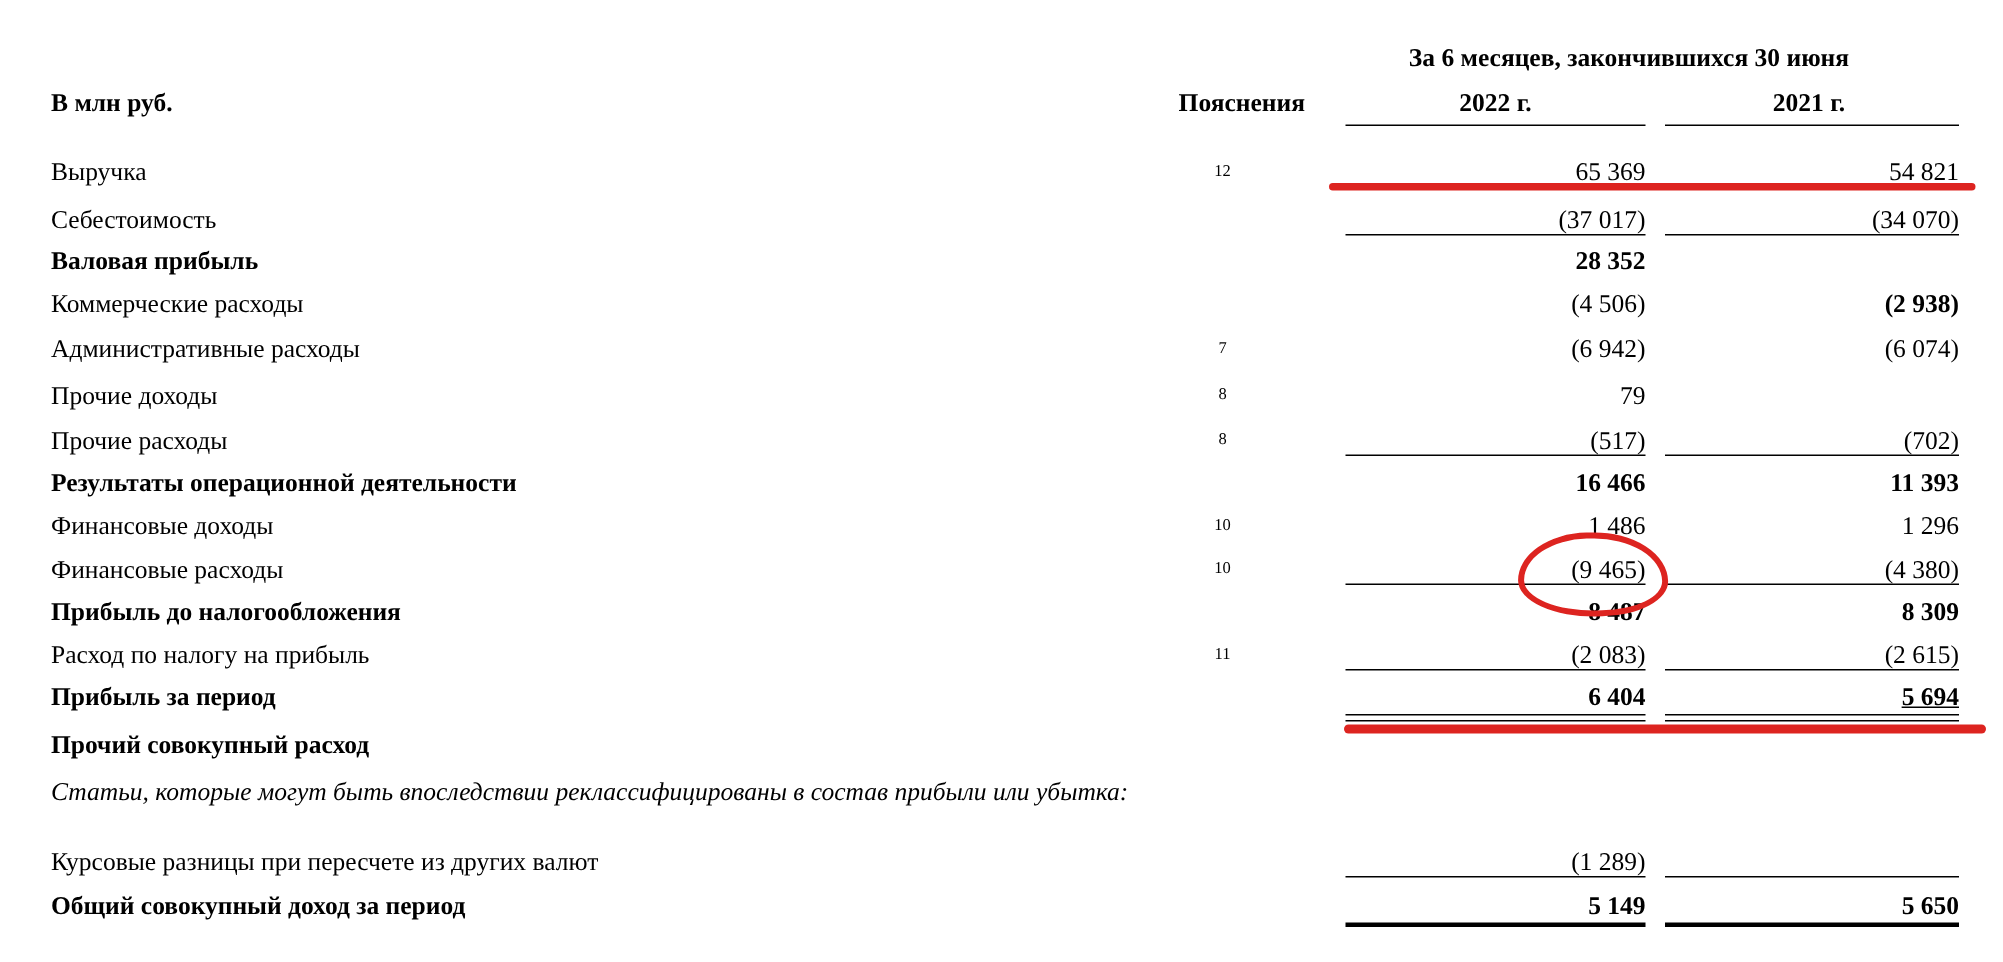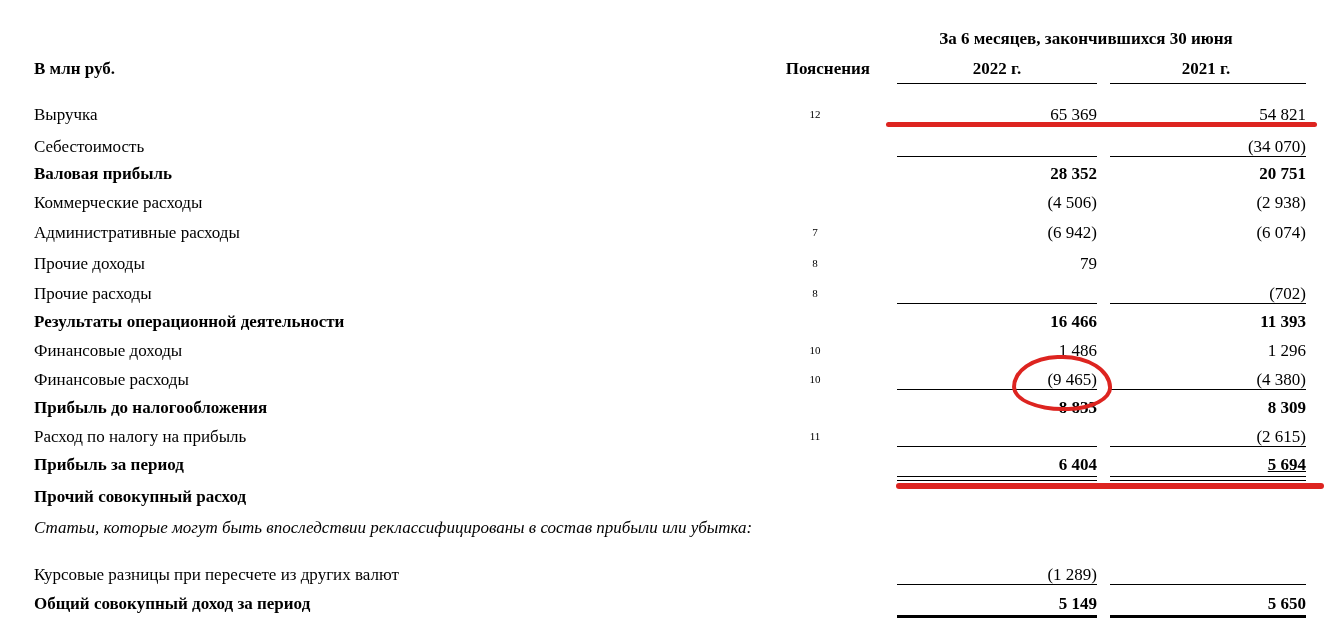--- a/index.html
+++ b/index.html
@@ -52,48 +52,49 @@
   <div>
       <div class="row" style="top: 105px;">
         <div class="c-label">Выручка</div>
         <div class="c-note">12</div>
         <div class="c-v22" style="padding-right: 9px;">65 369</div>
         <div class="c-v21" style="padding-right: 9px;">54 821</div>
       </div>
       <div class="row" style="top: 137px;">
         <div class="c-label">Себестоимость</div>
         <div class="c-note"></div>
+        <div class="c-v22" style="padding-right: 0px;">(37 017)</div>
         <div class="c-v21" style="padding-right: 0px;">(34 070)</div>
       </div>
       <div class="row bold" style="top: 164px;">
         <div class="c-label">Валовая прибыль</div>
         <div class="c-note"></div>
         <div class="c-v22" style="padding-right: 9px;">28 352</div>
-        <div class="c-v21" style="padding-right: 9px;">20 751</div>
       </div>
       <div class="row" style="top: 193px;">
         <div class="c-label">Коммерческие расходы</div>
         <div class="c-note"></div>
         <div class="c-v22" style="padding-right: 0px;">(4 506)</div>
-        <div class="c-v21" style="padding-right: 0px;">(2 938)</div>
+        <div class="c-v21" style="padding-right: 0px; font-weight: bold;">(2 938)</div>
       </div>
       <div class="row" style="top: 223px;">
         <div class="c-label">Административные расходы</div>
         <div class="c-note">7</div>
         <div class="c-v22" style="padding-right: 0px;">(6 942)</div>
         <div class="c-v21" style="padding-right: 0px;">(6 074)</div>
       </div>
       <div class="row" style="top: 254px;">
         <div class="c-label">Прочие доходы</div>
         <div class="c-note">8</div>
         <div class="c-v22" style="padding-right: 9px;">79</div>
       </div>
       <div class="row" style="top: 284px;">
         <div class="c-label">Прочие расходы</div>
         <div class="c-note">8</div>
+        <div class="c-v22" style="padding-right: 0px;">(517)</div>
         <div class="c-v21" style="padding-right: 0px;">(702)</div>
       </div>
       <div class="row bold" style="top: 312px;">
         <div class="c-label">Результаты операционной деятельности</div>
         <div class="c-note"></div>
         <div class="c-v22" style="padding-right: 9px;">16 466</div>
         <div class="c-v21" style="padding-right: 9px;">11 393</div>
       </div>
       <div class="row" style="top: 341px;">
         <div class="c-label">Финансовые доходы</div>
@@ -103,26 +104,27 @@
       </div>
       <div class="row" style="top: 370px;">
         <div class="c-label">Финансовые расходы</div>
         <div class="c-note">10</div>
         <div class="c-v22" style="padding-right: 0px;">(9 465)</div>
         <div class="c-v21" style="padding-right: 0px;">(4 380)</div>
       </div>
       <div class="row bold" style="top: 398px;">
         <div class="c-label">Прибыль до налогообложения</div>
         <div class="c-note"></div>
-        <div class="c-v22" style="padding-right: 9px;">8 833</div>
+        <div class="c-v22" style="padding-right: 9px;">8 487</div>
         <div class="c-v21" style="padding-right: 9px;">8 309</div>
       </div>
       <div class="row" style="top: 427px;">
         <div class="c-label">Расход по налогу на прибыль</div>
         <div class="c-note">11</div>
+        <div class="c-v22" style="padding-right: 0px;">(2 083)</div>
         <div class="c-v21" style="padding-right: 0px;">(2 615)</div>
       </div>
       <div class="row bold" style="top: 455px;">
         <div class="c-label">Прибыль за период</div>
         <div class="c-note"></div>
         <div class="c-v22" style="padding-right: 9px;">6 404</div>
         <div class="c-v21" style="padding-right: 9px; text-decoration: underline;">5 694</div>
       </div>
       <div class="row bold" style="top: 487px;">
         <div class="c-label">Прочий совокупный расход</div>

